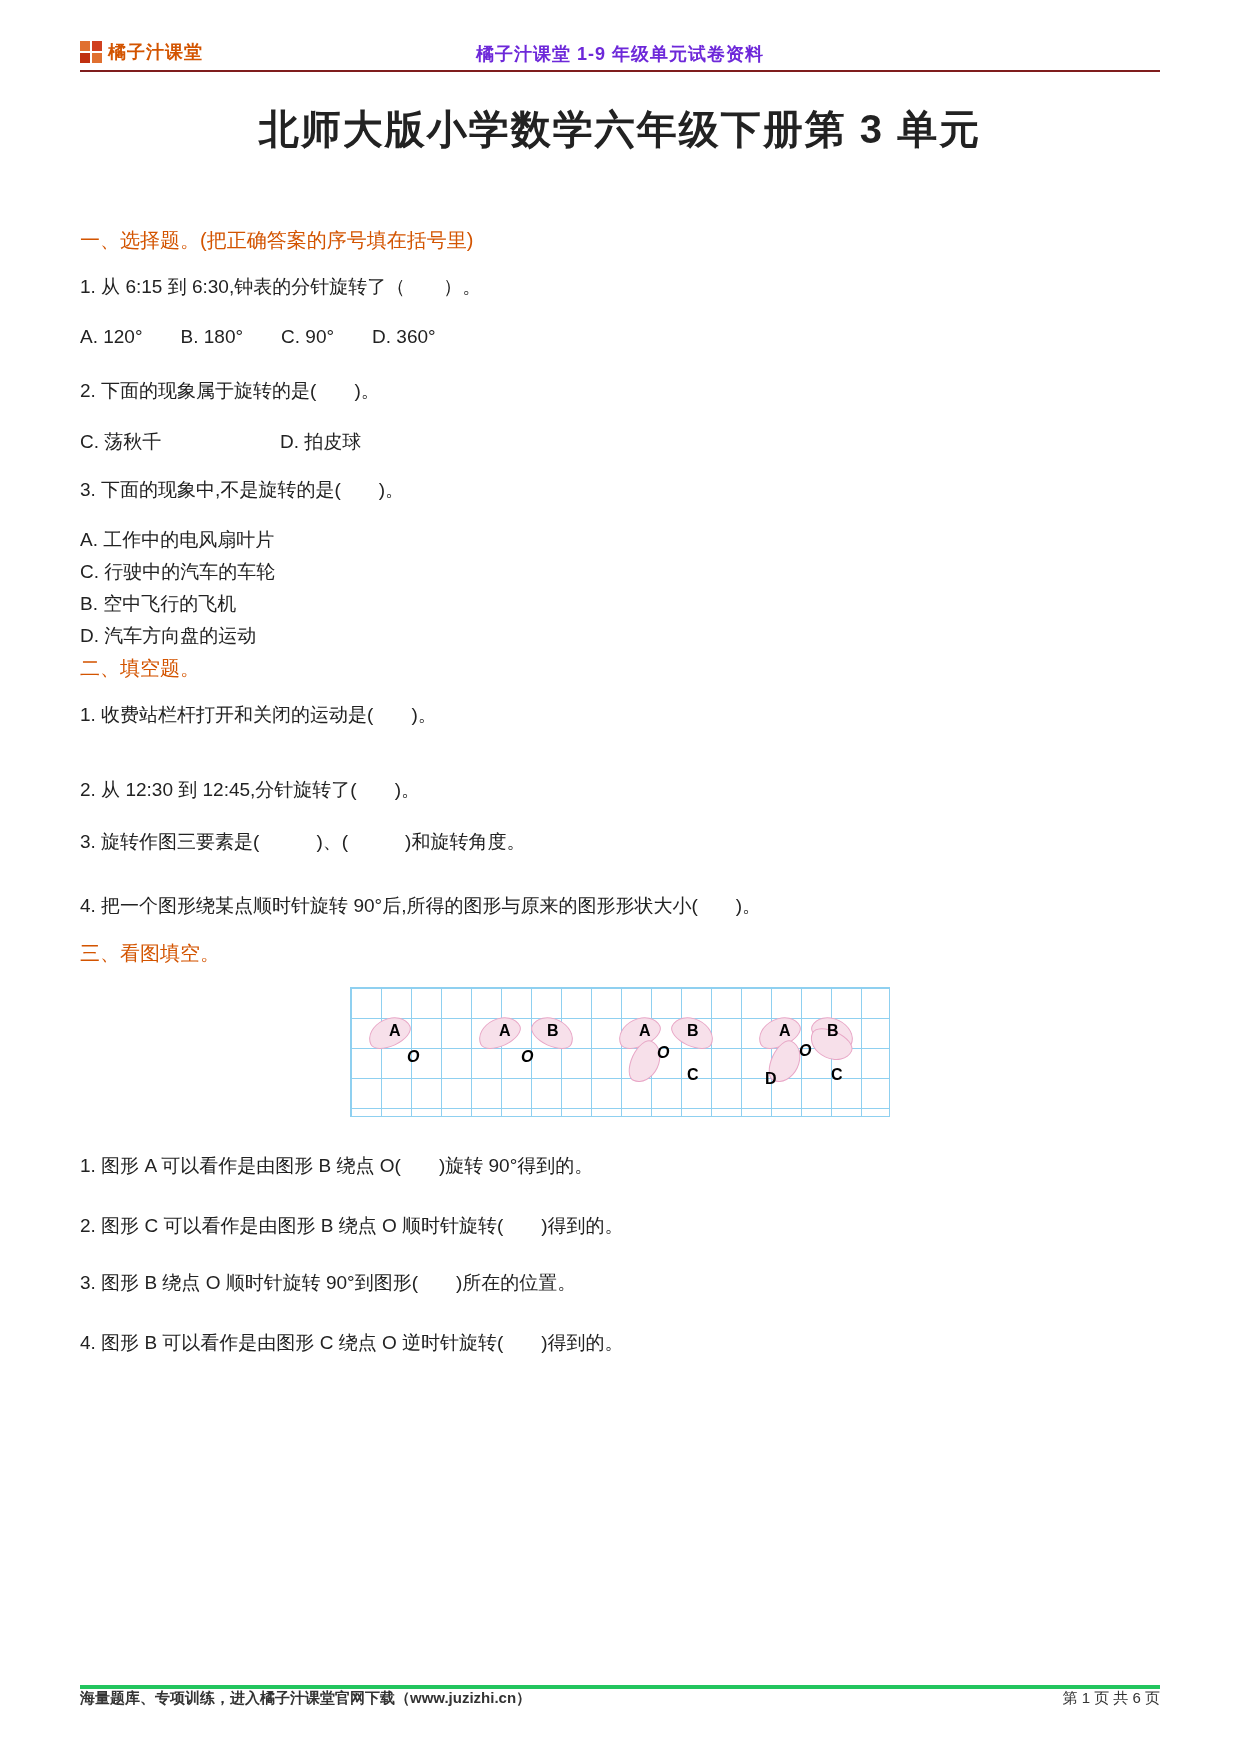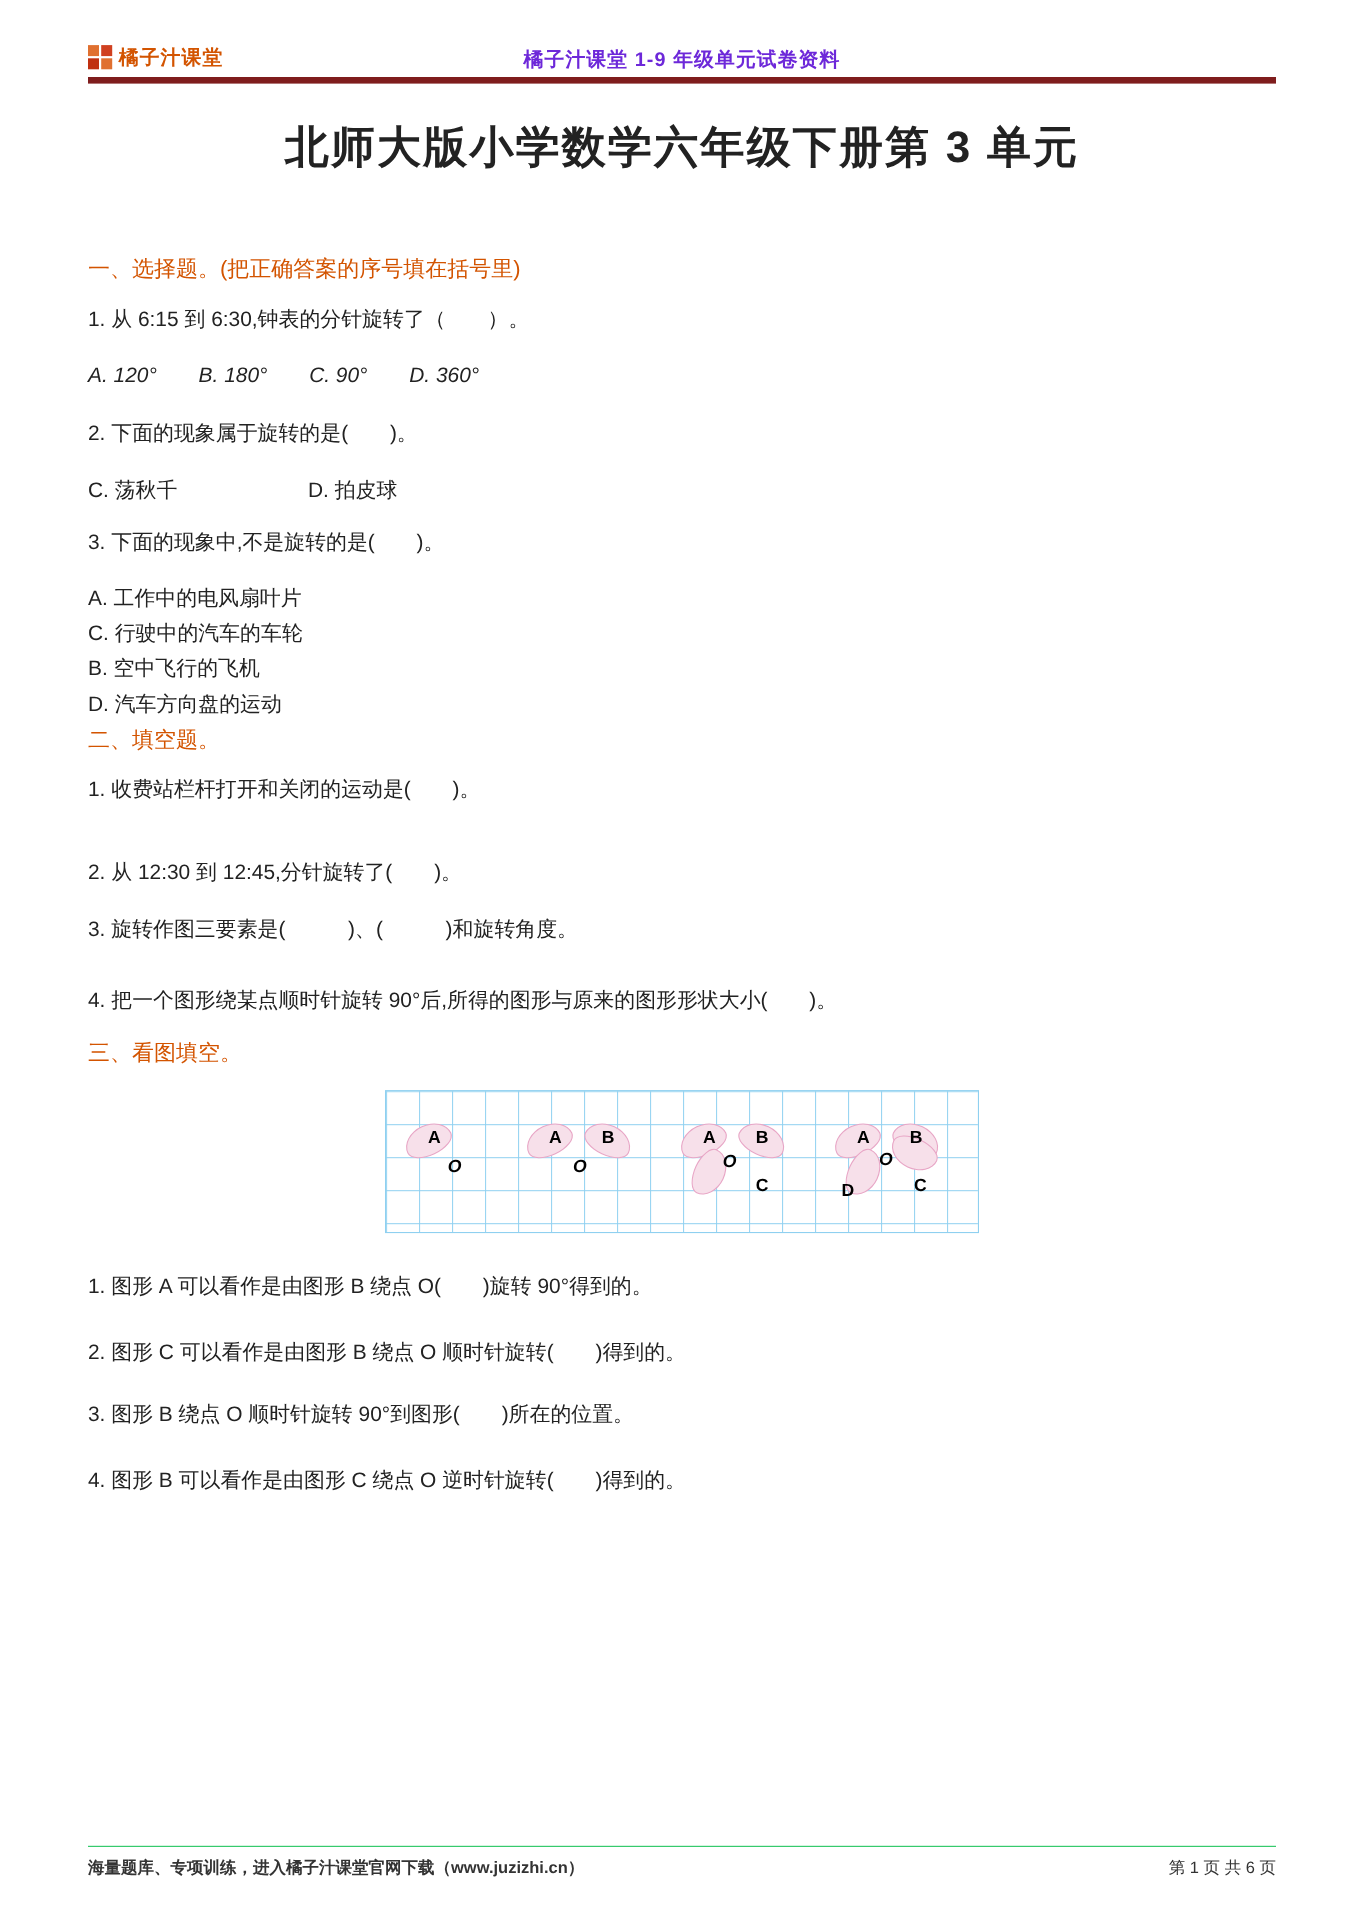--- a/index.html
+++ b/index.html
@@ -10,21 +10,21 @@
       font-family: "Microsoft YaHei", "SimSun", sans-serif;
       position: relative;
     }
     .page {
       padding: 40px 80px 0 80px;
     }
     .header-row {
       display: flex;
       align-items: center;
       justify-content: space-between;
-      border-bottom: 6px solid #7f1d1d;
+      border-bottom: 2px solid #7f1d1d;
       padding-bottom: 6px;
       margin-bottom: 30px;
       font-family: Liberation Serif, serif;
     }
     .logo-block {
       display: flex;
       align-items: center;
       gap: 6px;
     }
     .logo-icon {
@@ -72,21 +72,20 @@
     .q {
       font-size: 19px;
       color: #222;
       margin-bottom: 22px;
       line-height: 1.6;
     }
     .opts-line {
       font-size: 19px;
       color: #222;
       margin-bottom: 26px;
-      font-style: italic;
     }
     .opts-2col {
       font-size: 19px;
       color: #222;
       margin-bottom: 4px;
     }
     .opts-2col .row { display: flex; }
     .opts-2col .cell { width: 200px; margin-bottom: 6px; }
     .opts-vert div {
       font-size: 19px;
@@ -117,22 +116,21 @@
       border: 1px solid #e8a6c6;
       border-radius: 50% 50% 50% 50% / 60% 60% 40% 40%;
       transform-origin: bottom right;
     }
     .lbl { position: absolute; font-size: 16px; font-weight: 600; }
     .footer {
       position: absolute;
       bottom: 46px;
       left: 80px;
       right: 80px;
-      border-top: 1px solid #22c55e;
-      padding-top: 10px;
+      border-top: 4px solid #22c55e;
       display: flex;
       justify-content: space-between;
       font-size: 15px;
       color: #333;
     }
     .footer-left { font-weight: 600; }
   </style>
 </head>
 <body>
 

